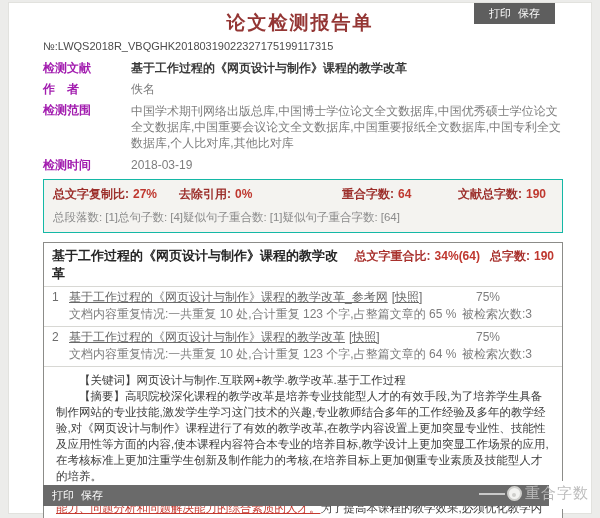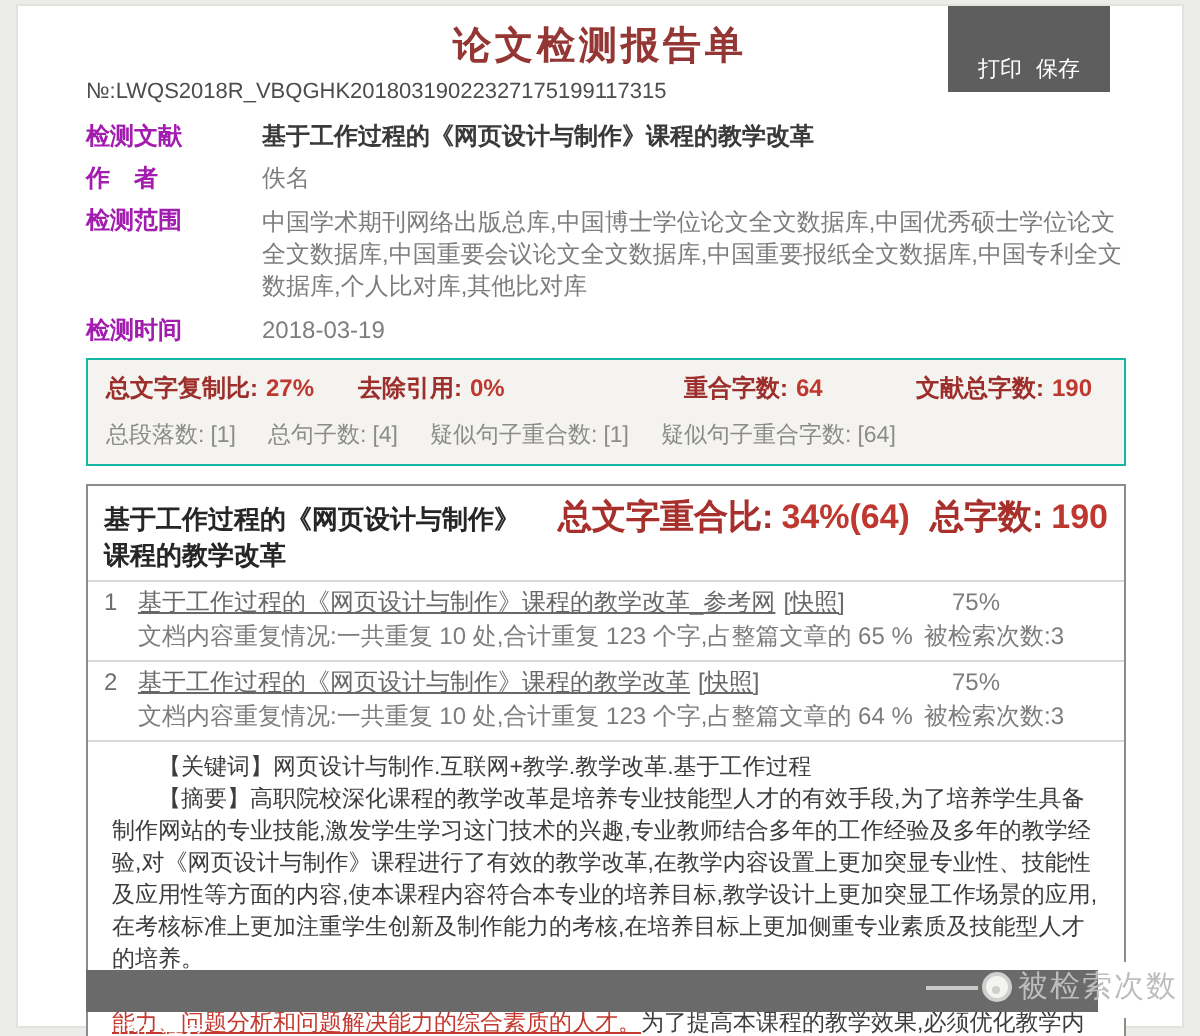--- a/index.html
+++ b/index.html
@@ -14,21 +14,21 @@
     position:absolute; left:8px; top:2px; width:584px; height:512px;
     background:#ffffff; border:1px solid #e2e2de;
   }
   
   .btn-bar-top {
     position:absolute; top:0; right:36px;
     background:#5e5e5e; color:#fff;
     font-size:11px; padding:4px 15px; line-height:13px;
     cursor:pointer; display:flex; gap:7px;
   }
-  .btn-bar-top span, .btn-bar-bottom span { cursor:pointer;margin-top:22px; }
+  .btn-bar-top span, .btn-bar-bottom span { cursor:pointer; }
   .report-title {
     margin:7px 0 4px; text-align:center;
     color:#943634; font-size:19px; font-weight:bold; letter-spacing:2px;
   }
   .content { margin:0 28px 0 34px; }
   .serial { font-size:11px; color:#4c4c4c; margin:2px 0 9px; }
   
   .info-row { display:flex; font-size:12px; line-height:14px; margin-bottom:7px; }
   .info-label { flex:none; width:88px; color:#a21caf; font-weight:bold; }
   .info-value { flex:1; color:#7d7d7d; }
@@ -36,30 +36,30 @@
   .info-value.scope { line-height:16px; }
   
   .summary-box {
     border:1px solid #14b8a6; background:#f4f3f0;
     padding:6px 9px 7px; margin-top:4px; font-size:12px;
   }
   .summary-stats { display:flex; align-items:baseline; }
   .stat { font-weight:bold; color:#9c2f2b; white-space:nowrap; }
   .stat .v { color:#bf382f; margin-left:4px; }
   .stat1 { width:126px; } .stat2 { width:163px; } .stat3 { width:116px; }
-  .summary-details { display:flex; gap:16px; margin-top:7px; color:#8b8b8b; font-size:11.5px; }
+  .summary-details { display:flex; margin-top:7px; color:#8b8b8b; font-size:11.5px; }
   .summary-details .v { margin-left:3px; }
   
   .result-box { border:1px solid #8c8c89; margin-top:9px; background:#fff; }
   .result-header {
     display:flex; align-items:baseline; padding:4px 8px 3px;
     border-bottom:1px solid #d8d8d4;
   }
   .result-title { font-weight:bold; color:#262626; font-size:13px; }
-  .result-stats { color:#a8302c; font-weight:bold; font-size:17px; margin-left:12px; white-space:nowrap; }
+  .result-stats { color:#a8302c; font-weight:bold; font-size:12px; margin-left:12px; white-space:nowrap; }
   .result-stats .v { color:#bf382f; margin:0 10px 0 4px; }
   .src-row { padding:3px 8px 4px; border-bottom:1px solid #d8d8d4; font-size:12px; }
   .src-line { display:flex; line-height:15px; }
   .src-idx { flex:none; width:17px; color:#6d6d6d; }
   .src-link { flex:1; color:#686868; text-decoration:underline; cursor:pointer; }
   .src-snapshot { color:#686868; text-decoration:underline; cursor:pointer; margin-left:4px; }
   .src-right { flex:none; width:92px; color:#7d7d7d; padding-left:14px; }
   .src-detail { flex:1; color:#7d7d7d; margin-left:17px; margin-top:2px; }
   .src-right2 { flex:none; width:92px; color:#7d7d7d; margin-top:2px; white-space:nowrap; }
   
@@ -178,16 +178,16 @@
 
   <div class="btn-bar-bottom">
     <span>打印</span>
     <span>保存</span>
   </div>
 
   <div class="wm-patch"></div>
   <div class="watermark">
     <span class="wm-dash"></span>
     <span class="wm-icon"></span>
-    <span>被检索次数</span>
+    <span>重合字数</span>
   </div>
 
 </div>
 
 </body></html>

